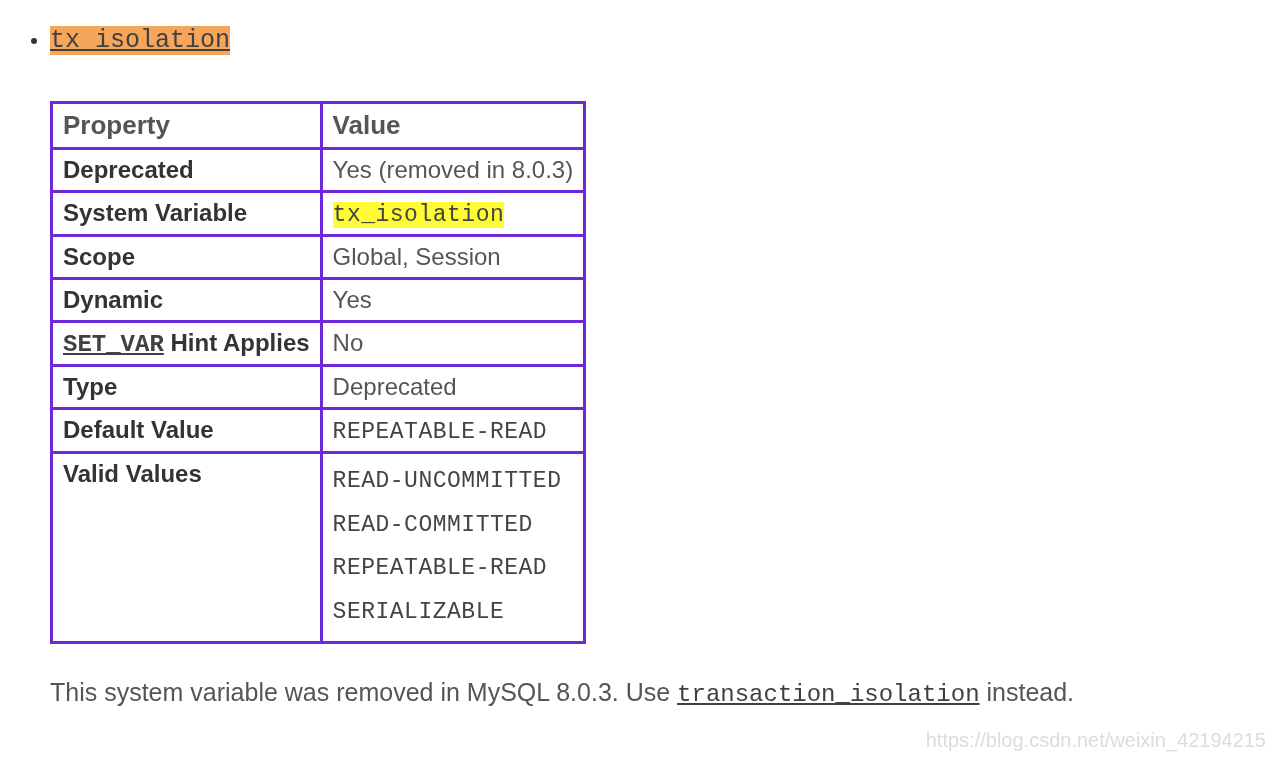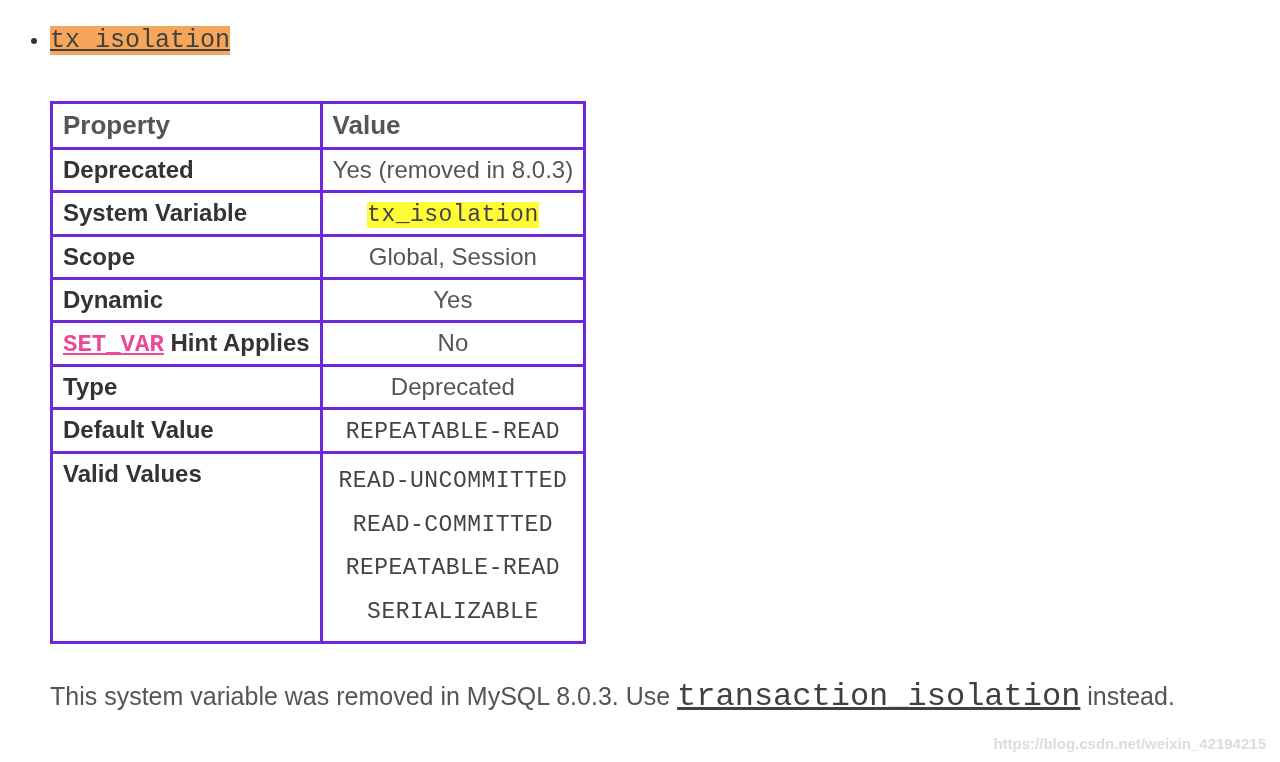--- a/index.html
+++ b/index.html
@@ -47,47 +47,46 @@
   table.props thead th {
     font-weight: 700;
     color: #555;
     font-size: 26px;
   }
   table.props tbody th {
     font-weight: 700;
     color: #333;
     white-space: nowrap;
   }
-  table.props tbody td { color: #555; text-align: center; }
+  table.props tbody td { color: #555; }
   .mono {
     font-family: "Courier New", Courier, monospace;
     font-size: 23px;
     color: #444;
     letter-spacing: 0.5px;
   }
   .setvar-link {
     font-family: "Courier New", Courier, monospace;
     text-decoration: underline;
-    color: #ec4899;
+    color: #404040;
   }
   .valid-values .mono { display: block; line-height: 1.9; }
   p.note {
     font-size: 25px;
     color: #555;
     margin-top: 34px;
   }
-  p.note .code-link { font-size: 32px; }
+  p.note .code-link { font-size: 24px; }
   .watermark {
     position: absolute;
     right: 14px;
     bottom: 10px;
-    font-size: 15px;
+    font-size: 20px;
     color: #dcdcdc;
     font-family: Arial, sans-serif;
-    font-weight: bold;
   }
 </style>
 </head>
 <body>
 
 <div class="page">
   <ul class="outer">
     <li>
       <div class="title-wrap">
         <a href="#" class="code-link hl-orange">tx_isolation</a>

